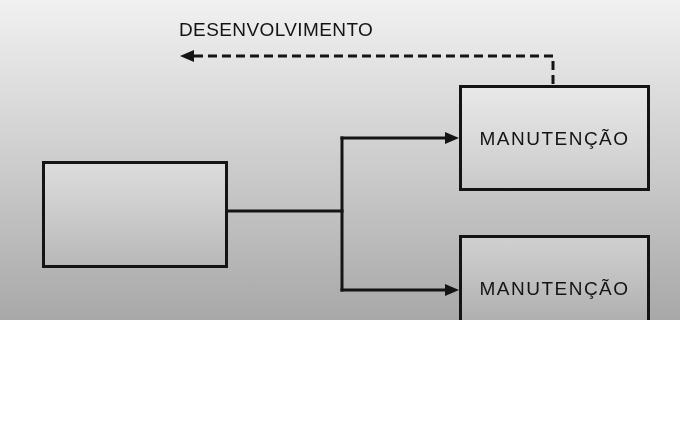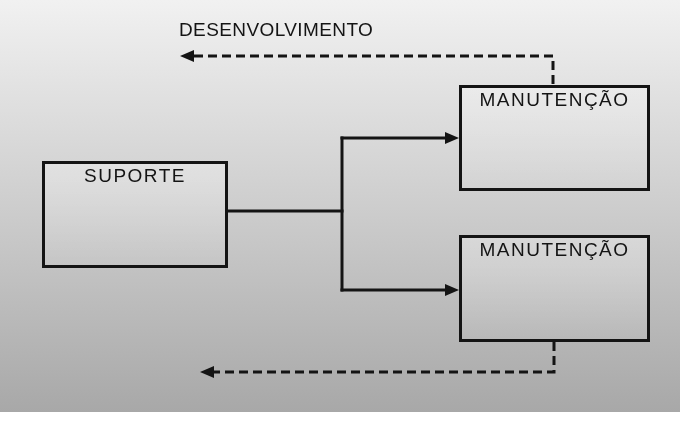--- a/index.html
+++ b/index.html
@@ -2,41 +2,42 @@
 <html><head>
 <meta charset="utf-8">
 <style>
   html, body {
     margin: 0;
     padding: 0;
   }
   #canvas {
     position: relative;
     width: 680px;
-    height: 412px;
+    height: 320px;
     overflow: hidden;
     background: linear-gradient(180deg, #f1f1f1 0%, #cccccc 52%, #a8a8a8 100%);
     font-family: "Liberation Sans", sans-serif;
     color: #141414;
   }
   #wires {
     position: absolute;
     left: 0;
     top: 0;
     width: 680px;
     height: 432px;
   }
   .node {
     position: absolute;
     box-sizing: border-box;
     border: 3px solid #141414;
     background: linear-gradient(180deg, rgba(255,255,255,0.30), rgba(255,255,255,0.04));
     display: flex;
     flex-direction: column;
     align-items: center;
+    justify-content: center;
     text-align: center;
     font-size: 19px;
     line-height: 23px;
     letter-spacing: 1.5px;
     color: #141414;
   }
   #node-suporte    { left: 42px;  top: 161px; width: 186px; height: 107px; }
   #node-corretiva  { left: 459px; top: 85px;  width: 191px; height: 106px; }
   #node-adaptativa { left: 459px; top: 235px; width: 191px; height: 107px; }
   .free-label {
@@ -66,21 +67,20 @@
     <path d="M 342 138 L 342 290" fill="none" stroke="#141414" stroke-width="3" stroke-linecap="square"></path>
     <path d="M 342 138 L 448 138" fill="none" stroke="#141414" stroke-width="3" stroke-linecap="square"></path>
     <polygon points="459,138 445,132 445,144" fill="#141414"></polygon>
     <path d="M 342 290 L 448 290" fill="none" stroke="#141414" stroke-width="3" stroke-linecap="square"></path>
     <polygon points="459,290 445,284 445,296" fill="#141414"></polygon>
   </svg>
 
   <div class="free-label" id="label-desenvolvimento">DESENVOLVIMENTO</div>
 
   <div class="node" id="node-suporte">
-    <span>SUPORTE</span>
   </div>
 
   <div class="node" id="node-corretiva">
     <span>MANUTENÇÃO</span>
   </div>
 
   <div class="node" id="node-adaptativa">
     <span>MANUTENÇÃO</span>
   </div>
 

